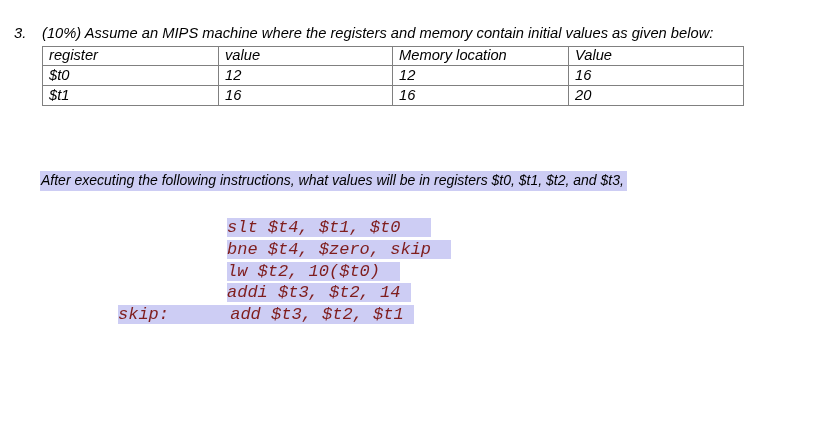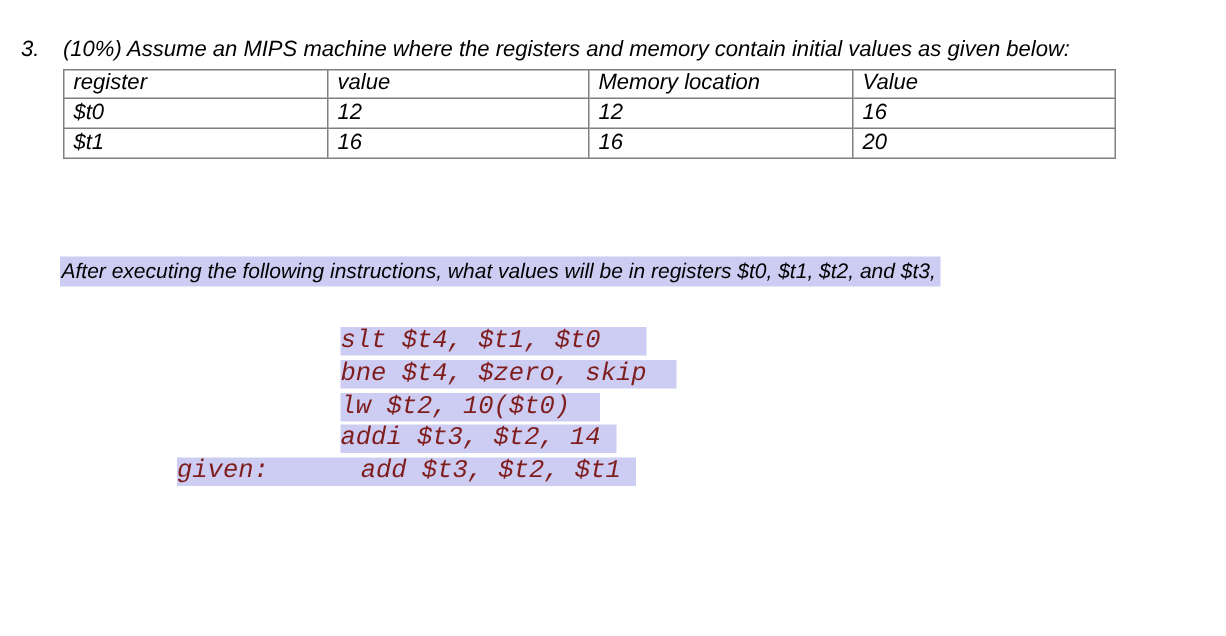--- a/index.html
+++ b/index.html
@@ -109,16 +109,16 @@
 
   <div class="prompt">
     <div class="prompt-line"><span class="hl">After executing the following instructions, what values will be in registers $t0, $t1, $t2, and $t3,</span></div>
   </div>
 
   <div class="code">
     <div class="code-line l1"><span class="hl-code">slt $t4, $t1, $t0   </span></div>
     <div class="code-line l2"><span class="hl-code">bne $t4, $zero, skip  </span></div>
     <div class="code-line l3"><span class="hl-code">lw $t2, 10($t0)  </span></div>
     <div class="code-line l4"><span class="hl-code">addi $t3, $t2, 14 </span></div>
-    <div class="code-line l5"><span class="hl-code">given:      add $t3, $t2, $t1 </span></div>
+    <div class="code-line l5"><span class="hl-code">skip:      add $t3, $t2, $t1 </span></div>
   </div>
 
 </div>
 
 </body></html>

